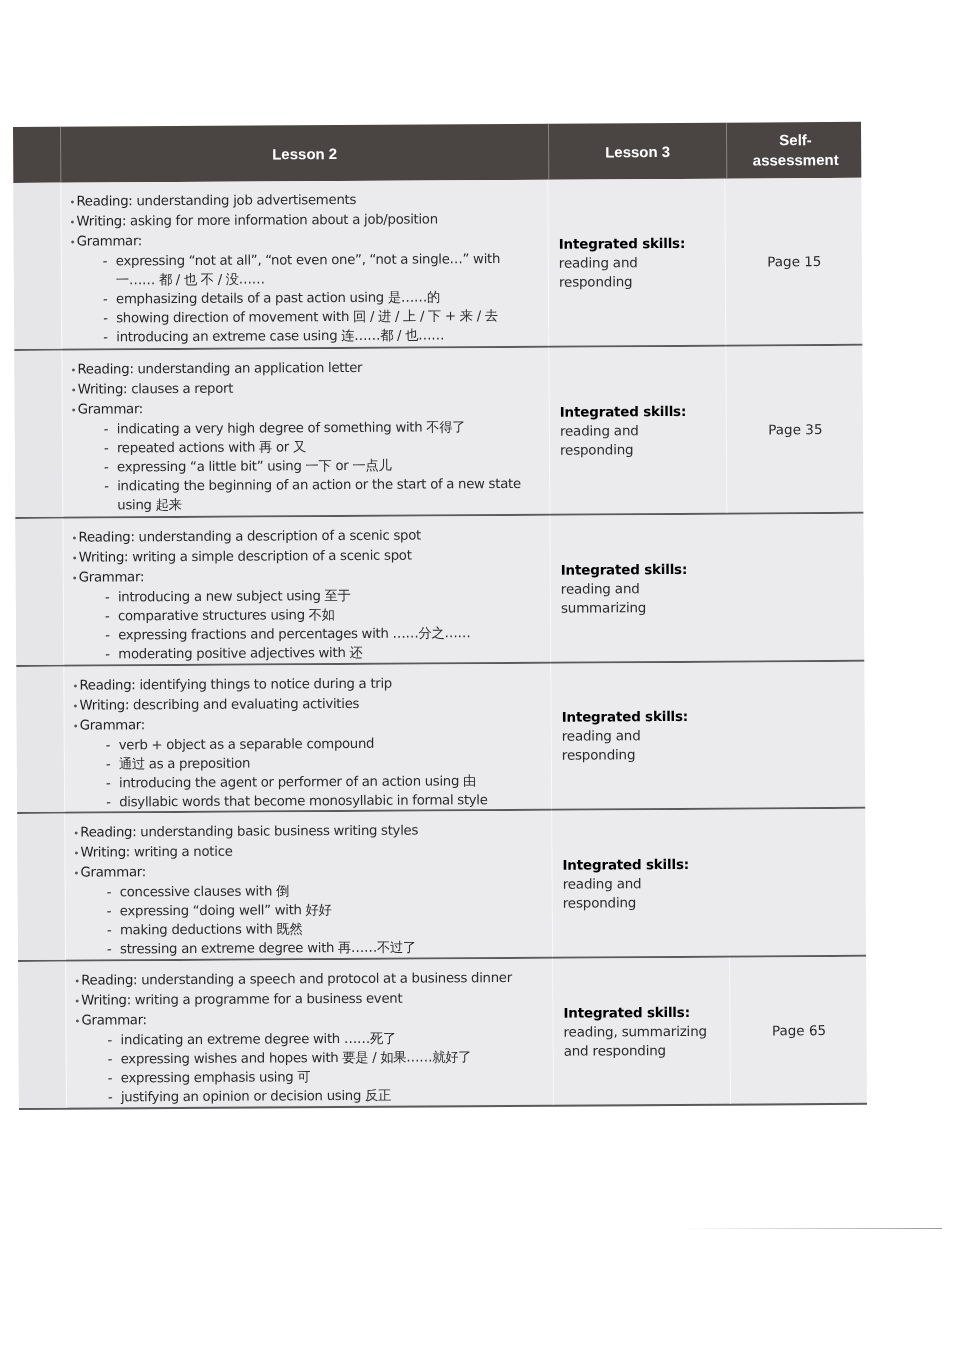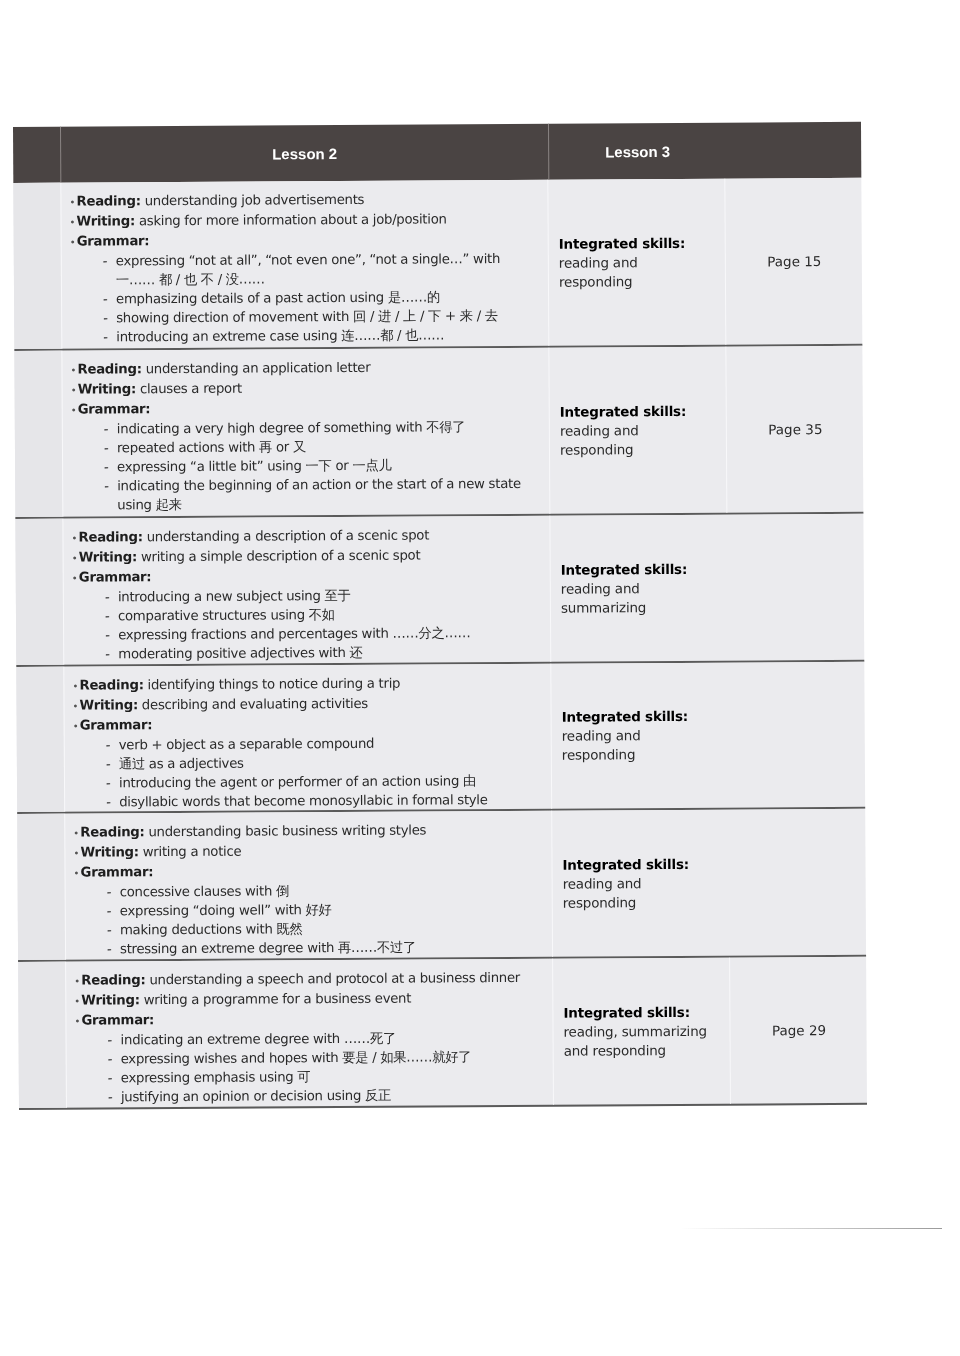--- a/index.html
+++ b/index.html
@@ -18,36 +18,42 @@
     .c1 { width: 487px; flex: 0 0 487px; }
     .c2 { width: 177px; flex: 0 0 177px; }
     .c3 { width: 137px; flex: 0 0 137px; }
     .sa-label { line-height: 20px; }
     .body-row { display: flex; background: #ebebee; border-bottom: 2px solid #5a5a5a; }
     .body-row .cell { border-left: 1px solid #f8f8fa; }
     .body-row .cell:first-child { border-left: none; background: #e6e6e9; }
     .body-row .c1 { padding: 9px 8px 6px 8px; box-sizing: border-box; font-size: 13.3px; line-height: 19px; letter-spacing: -0.3px; }
     .bullet-line { display: block; }
     .bullet-line .dot { display: inline-block; width: 7px; font-size: 10px; color: #555; }
-    .bullet-line b { font-weight: bold; color: #1e1e1e; }
+    .bullet-line b { font-weight: normal; color: #1e1e1e; }
     .sub-line { display: block; padding-left: 46px; text-indent: -13px; }
     .sub-line .dash { display: inline-block; width: 13px; text-indent: 0; }
     .body-row .c2 { display: flex; align-items: center; padding: 0 10px; box-sizing: border-box; font-size: 13.5px; line-height: 19px; letter-spacing: -0.2px; }
     .body-row .c2 b { font-weight: bold; color: #000000; }
     .body-row .c3 { display: flex; align-items: center; justify-content: center; font-size: 13.5px; }
     .scan-line { position: absolute; left: 680px; top: 1228px; width: 262px; height: 1px; background: linear-gradient(to right, rgba(200,200,200,0), #9a9a9a); }
   </style>
 </head>
 <body>
 
 <div class="page-table">
   <div class="header-row">
     <div class="cell c0"></div>
     <div class="cell c1">Lesson 2</div>
     <div class="cell c2">Lesson 3</div>
+    <div class="cell c3">
+      <div class="sa-label">
+        <span>Self-</span><br>
+        <span>assessment</span>
+      </div>
+    </div>
   </div>
 
   <div id="rows">
   <div class="body-row" style="height: 166px;">
     <div class="cell c0"></div>
     <div class="cell c1">
       <span class="bullet-line"><span class="dot">•</span><b>Reading:</b><span> understanding job advertisements</span></span>
       <span class="bullet-line"><span class="dot">•</span><b>Writing:</b><span> asking for more information about a job/position</span></span>
       <span class="bullet-line"><span class="dot">•</span><b>Grammar:</b></span>
       <div class="grammar-list">
@@ -105,21 +111,21 @@
   </div>
 
   <div class="body-row" style="height: 145px;">
     <div class="cell c0"></div>
     <div class="cell c1">
       <span class="bullet-line"><span class="dot">•</span><b>Reading:</b><span> identifying things to notice during a trip</span></span>
       <span class="bullet-line"><span class="dot">•</span><b>Writing:</b><span> describing and evaluating activities</span></span>
       <span class="bullet-line"><span class="dot">•</span><b>Grammar:</b></span>
       <div class="grammar-list">
             <span class="sub-line"><span class="dash">-</span><span>verb + object as a separable compound</span></span>
-            <span class="sub-line"><span class="dash">-</span><span>通过 as a adjectives</span></span>
+            <span class="sub-line"><span class="dash">-</span><span>通过 as a preposition</span></span>
             <span class="sub-line"><span class="dash">-</span><span>introducing the agent or performer of an action using 由</span></span>
             <span class="sub-line"><span class="dash">-</span><span>disyllabic words that become monosyllabic in formal style</span></span>
           </div>
     </div>
     <div class="cell c2">
       <div><b>Integrated skills:</b><span> reading and responding</span></div>
     </div>
   </div>
 
   <div class="body-row" style="height: 146px;">
@@ -150,19 +156,19 @@
             <span class="sub-line"><span class="dash">-</span><span>indicating an extreme degree with ……死了</span></span>
             <span class="sub-line"><span class="dash">-</span><span>expressing wishes and hopes with 要是 / 如果……就好了</span></span>
             <span class="sub-line"><span class="dash">-</span><span>expressing emphasis using 可</span></span>
             <span class="sub-line"><span class="dash">-</span><span>justifying an opinion or decision using 反正</span></span>
           </div>
     </div>
     <div class="cell c2">
       <div><b>Integrated skills:</b><span> reading, summarizing and responding</span></div>
     </div>
     <div class="cell c3">
-      <span>Page 29</span>
+      <span>Page 65</span>
     </div>
   </div>
 </div>
 </div>
 
 <div class="scan-line"></div>
 
 </body></html>

